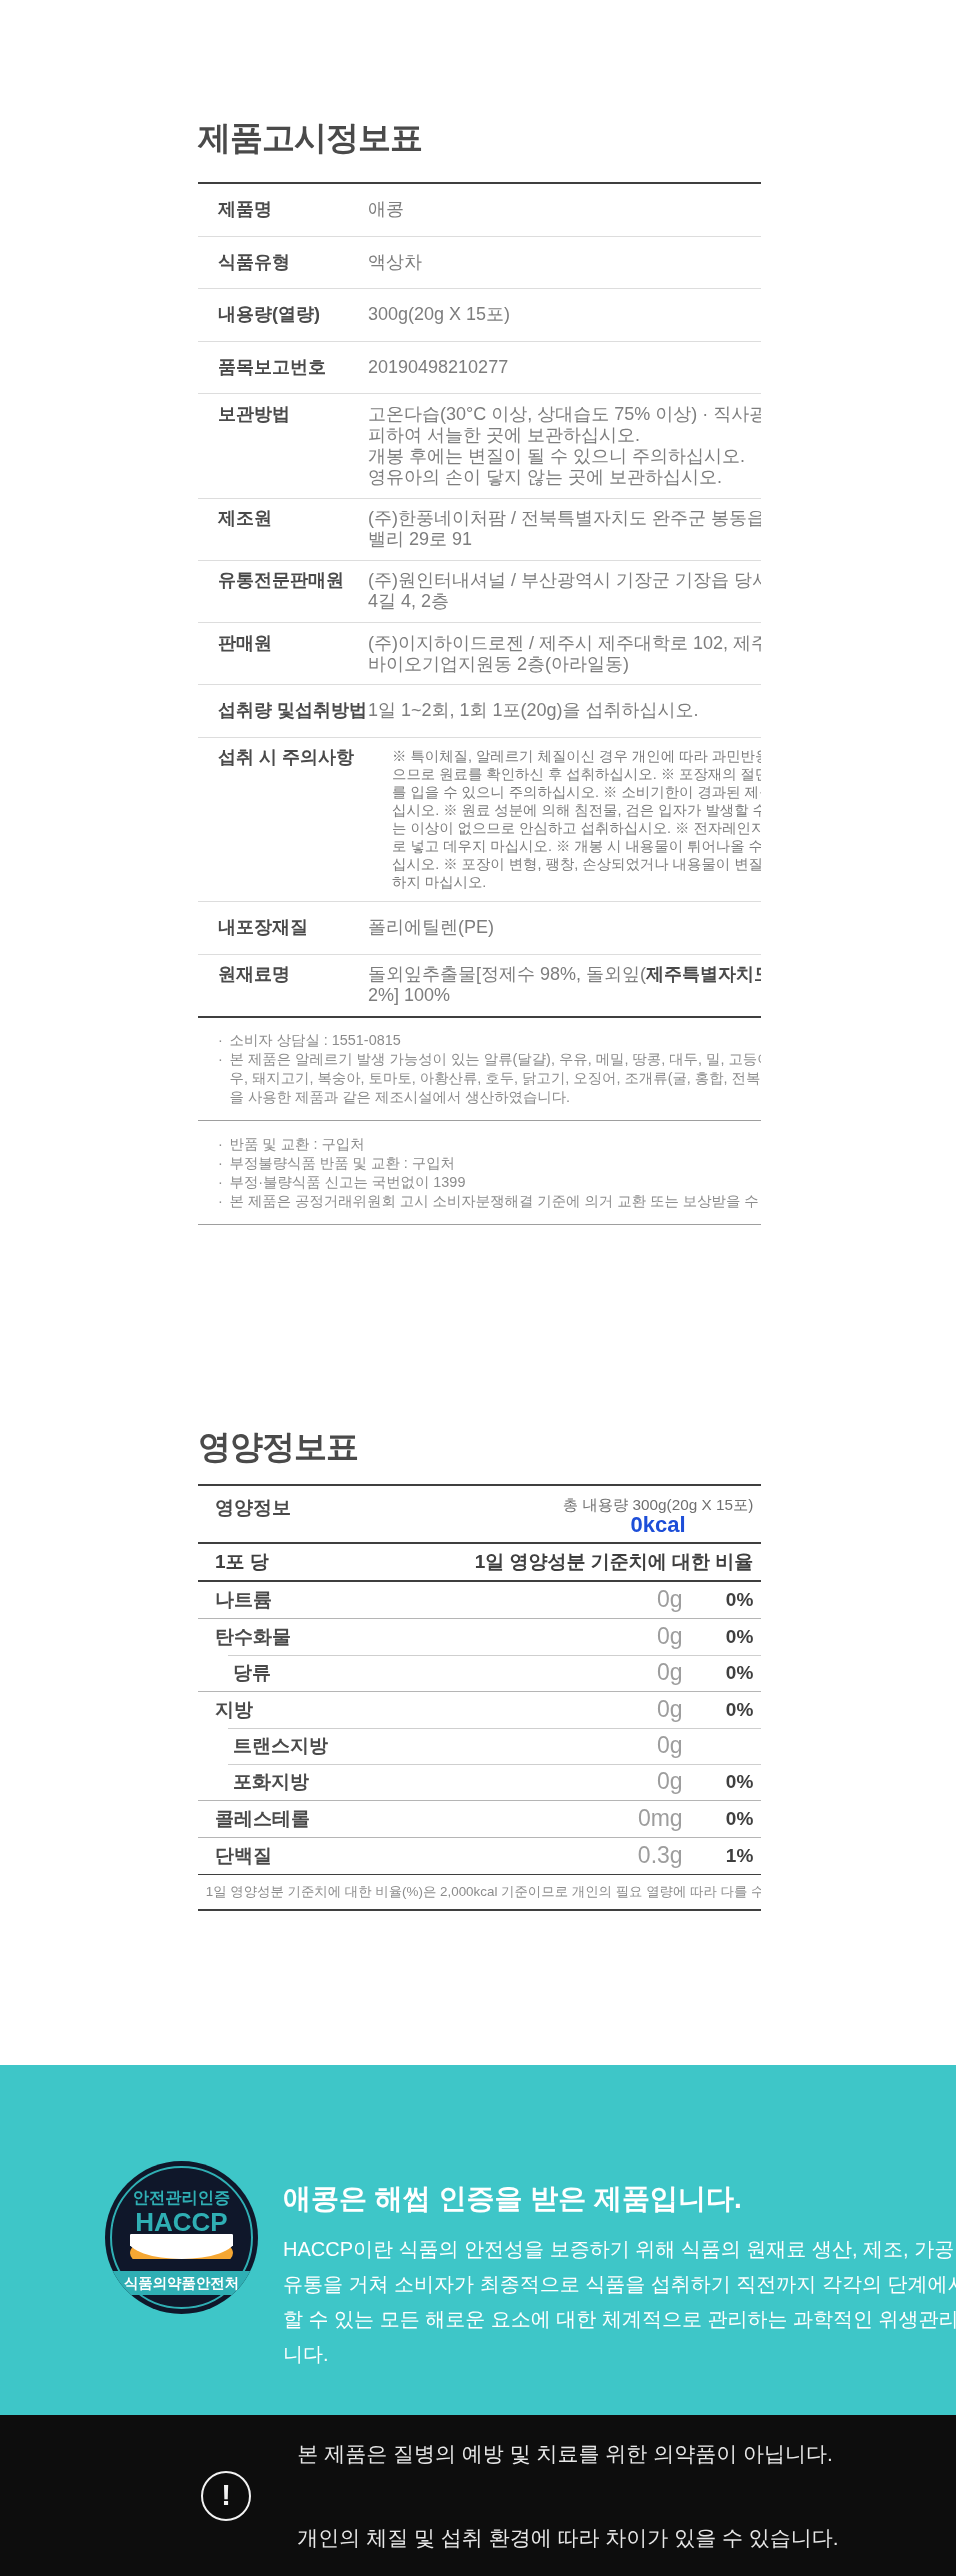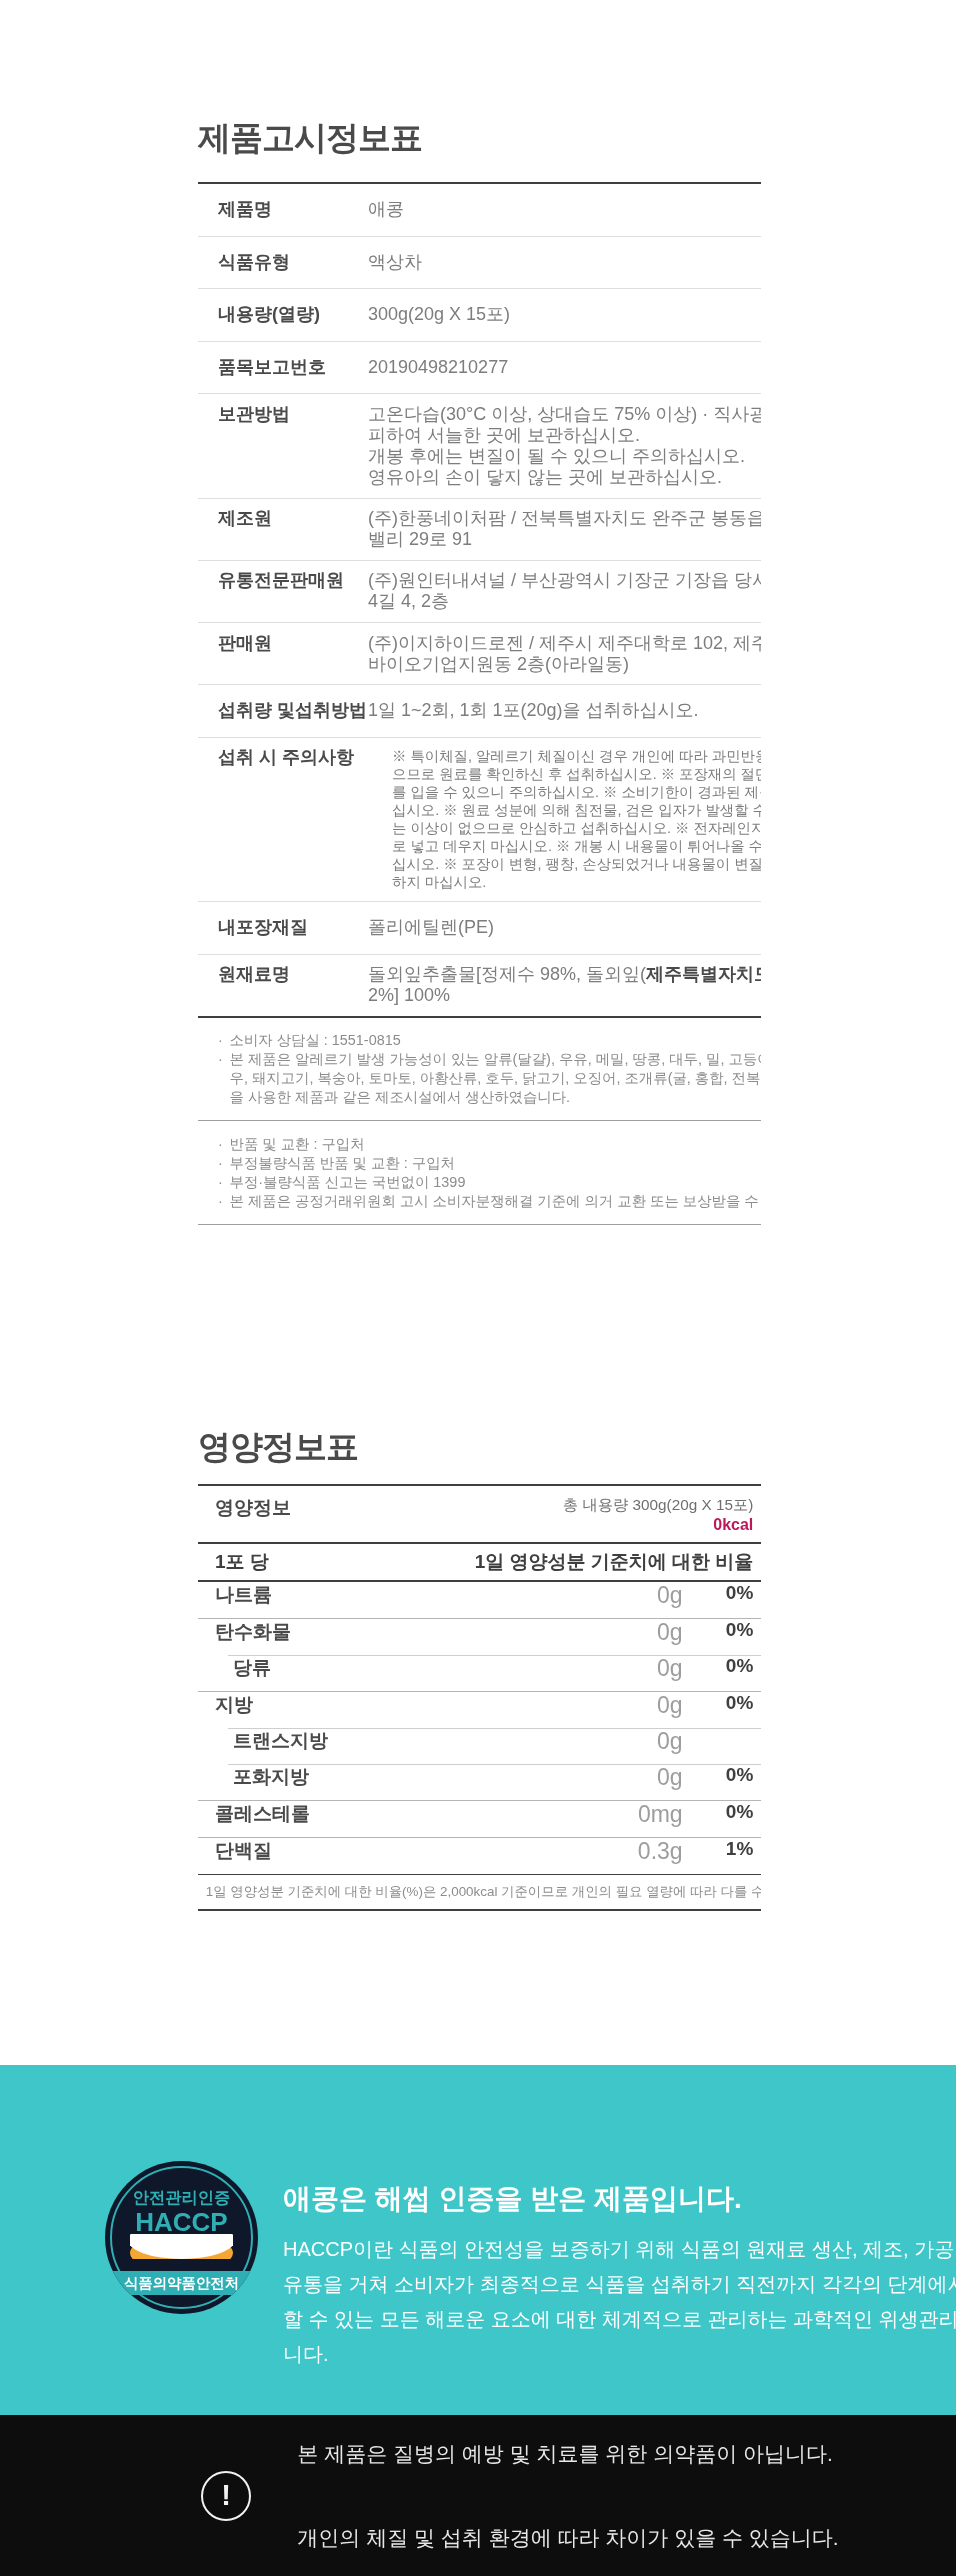--- a/index.html
+++ b/index.html
@@ -31,27 +31,27 @@
   .note-item{display:flex;font-size:14.4px;line-height:19px;color:#8c8c8c;}
   .note-item .bullet{flex:0 0 11.5px;color:#8c8c8c;}
   .note-item .ntext{white-space:pre;overflow:hidden;}
 
   
   .abs{position:absolute;left:198px;width:563px;}
   .ntable{border-top:2.9px solid #3f3f3f;border-bottom:2.9px solid #3f3f3f;}
   .nheader{display:flex;justify-content:space-between;align-items:flex-start;
            padding:8.6px 7.7px 6.7px 17px;border-bottom:2.9px solid #3f3f3f;gap:16px;}
   .nheader .nh-left{font-size:19px;font-weight:bold;line-height:25px;white-space:pre;}
-  .nheader .nh-right{text-align:right;}
+  .nheader .nh-right{text-align:center;}
   .nh-total{font-size:15.3px;line-height:19px;color:#6f6f6f;white-space:pre;}
-  .nh-kcal{font-size:16px;line-height:21px;font-weight:bold;color:#be185d;white-space:pre;}
+  .nh-kcal{font-size:22px;line-height:21px;font-weight:bold;color:#1d4ed8;white-space:pre;}
   .nsubheader{display:flex;justify-content:space-between;align-items:center;
               padding:6.7px 7.7px 6.7px 17px;border-bottom:2.9px solid #3f3f3f;}
   .nsubheader div{font-size:19px;font-weight:bold;line-height:23px;color:#3f3f3f;white-space:pre;}
-  .nrow{display:flex;height:36px;border-top:1px solid #b5b5b5;position:relative;}
+  .nrow{display:flex;align-items:center;height:36px;border-top:1px solid #b5b5b5;position:relative;}
   .nrow:first-of-type{border-top:none;}
   .nrow.sub{border-top:none;}
   .nrow.sub::before{content:"";position:absolute;top:0;left:30px;right:0;height:1px;background:#cfcfcf;}
   .nname{flex:1;font-size:19px;font-weight:bold;color:#4a4a4a;padding-left:17px;white-space:pre;}
   .nrow.sub .nname{padding-left:35px;}
   .namount{width:86px;text-align:right;font-size:23px;color:#9d9d9d;margin-right:7.7px;white-space:pre;}
   .npercent{width:63px;text-align:right;font-size:19px;font-weight:bold;color:#3f3f3f;padding-right:7.7px;white-space:pre;}
   .nfoot{border-top:1.9px solid #3f3f3f;padding:7.7px 7.7px 8.6px 7.7px;
          font-size:13.4px;line-height:18px;color:#8c8c8c;white-space:pre;overflow:hidden;}
 

